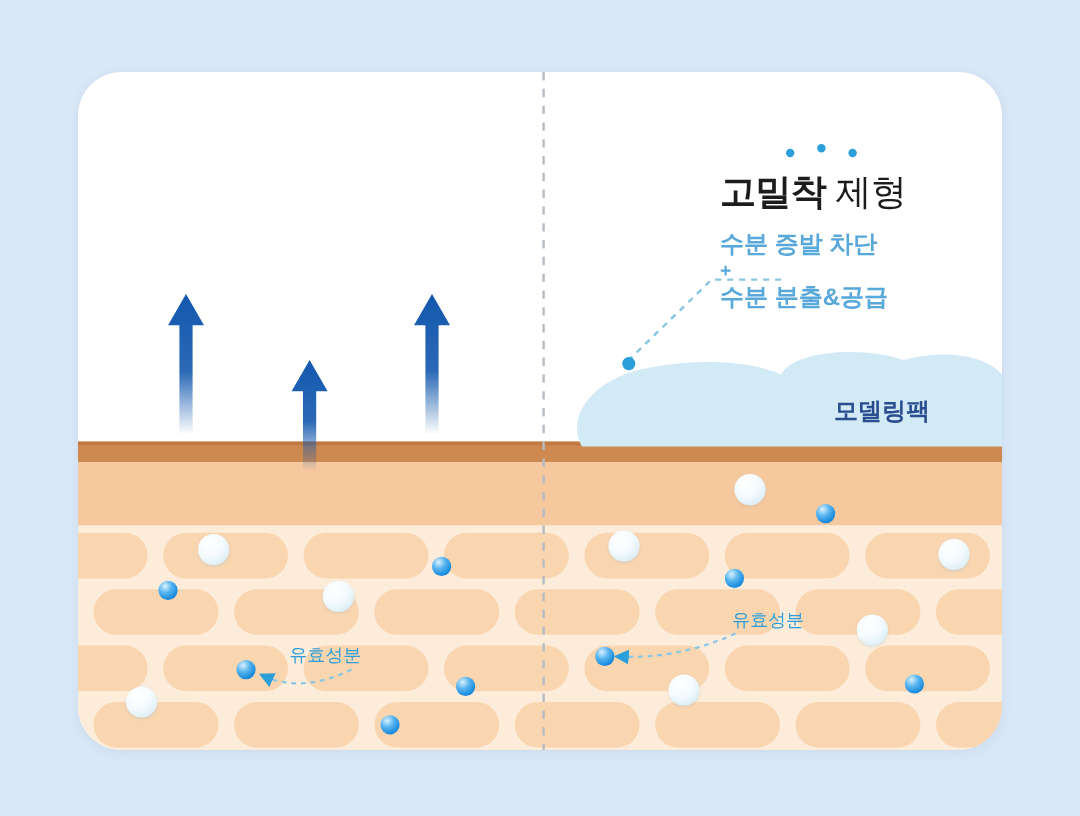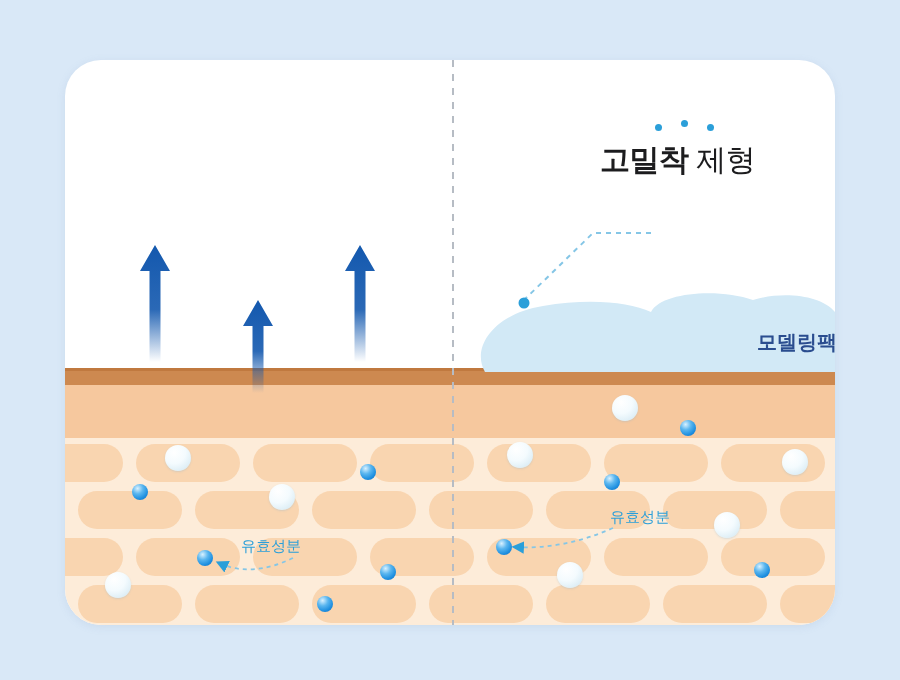--- a/index.html
+++ b/index.html
@@ -37,21 +37,21 @@
   .dots{display:flex;justify-content:center;gap:19px;margin-bottom:9px;transform:translateX(-44px)}
   .dot{width:7px;height:7px;border-radius:50%;background:var(--accent-blue,#2b9fd9)}
   .dot.mid{transform:translateY(-4px)}
   .title{font-size:30px;letter-spacing:-.5px;white-space:nowrap}
   .t-strong{font-weight:800}
   .t-rest{font-weight:500}
   .benefits{margin-top:11px;color:var(--benefit-text,#58a8da);font-weight:700}
   .benefit{font-size:20px;line-height:25px}
   .benefit.plus{font-size:16px;line-height:19px;font-weight:600}
 
-  .pack-label{position:absolute;z-index:5;left:648px;top:269px;width:124px;text-align:right;
+  .pack-label{position:absolute;z-index:5;left:630px;top:269px;width:124px;text-align:left;
               font-size:20px;font-weight:800;color:var(--pack-label-text,#2a4d8f)}
   .ing-label{position:absolute;z-index:5;width:112px;text-align:center;font-size:15px;font-weight:400;
              color:var(--accent-blue,#2b9fd9)}
   .ing-left{left:150px;top:477px}
   .ing-right{left:519px;top:448px}
 </style>
 </head>
 <body>
 
 <div class="stage">
@@ -140,20 +140,25 @@
       <path d="M548 468 Q498 490 450 487" fill="none" stroke-width="1.8" stroke-dasharray="4,4" marker-end="url(#arrowHead)" style="stroke:var(--connector-blue,#85c6e6)"></path>
     </svg>
 
     <div class="title-block">
       <div class="dots">
         <span class="dot"></span>
         <span class="dot mid"></span>
         <span class="dot"></span>
       </div>
       <div class="title"><span class="t-strong">고밀착</span> <span class="t-rest">제형</span></div>
+      <div class="benefits">
+        <div class="benefit">수분 증발 차단</div>
+        <div class="benefit plus">+</div>
+        <div class="benefit">수분 분출&amp;공급</div>
+      </div>
     </div>
 
     <div class="pack-label">모델링팩</div>
     <div class="ing-label ing-left">유효성분</div>
     <div class="ing-label ing-right">유효성분</div>
 
   </div>
 </div>
 
 </body></html>

